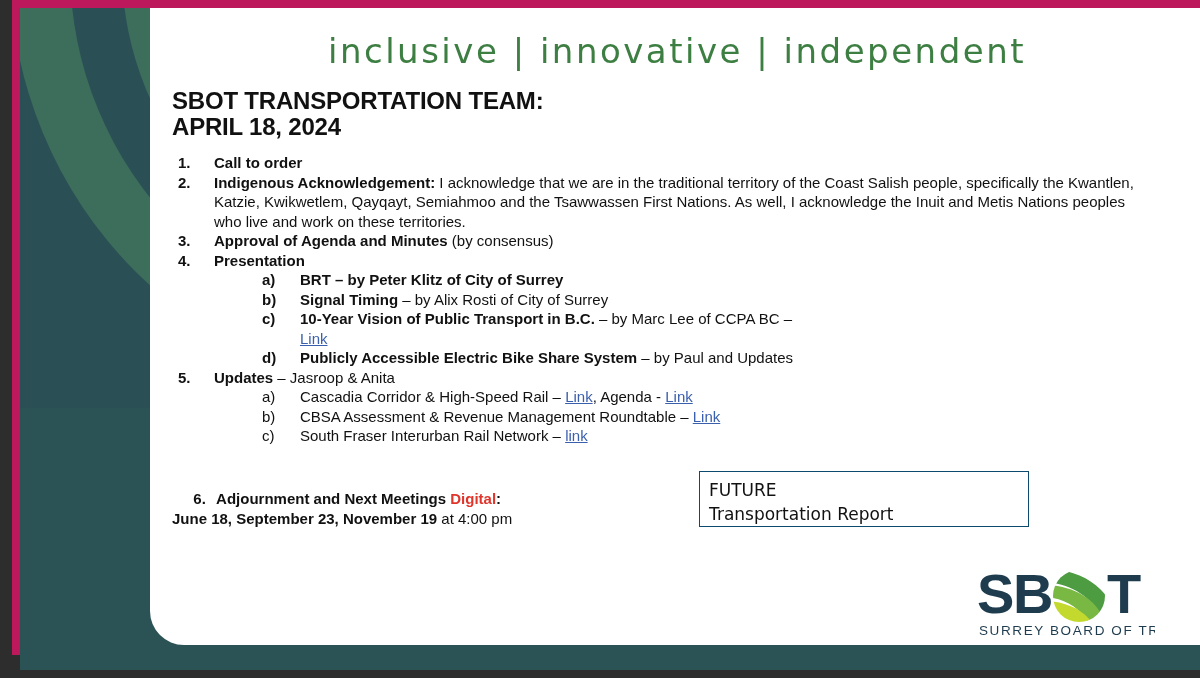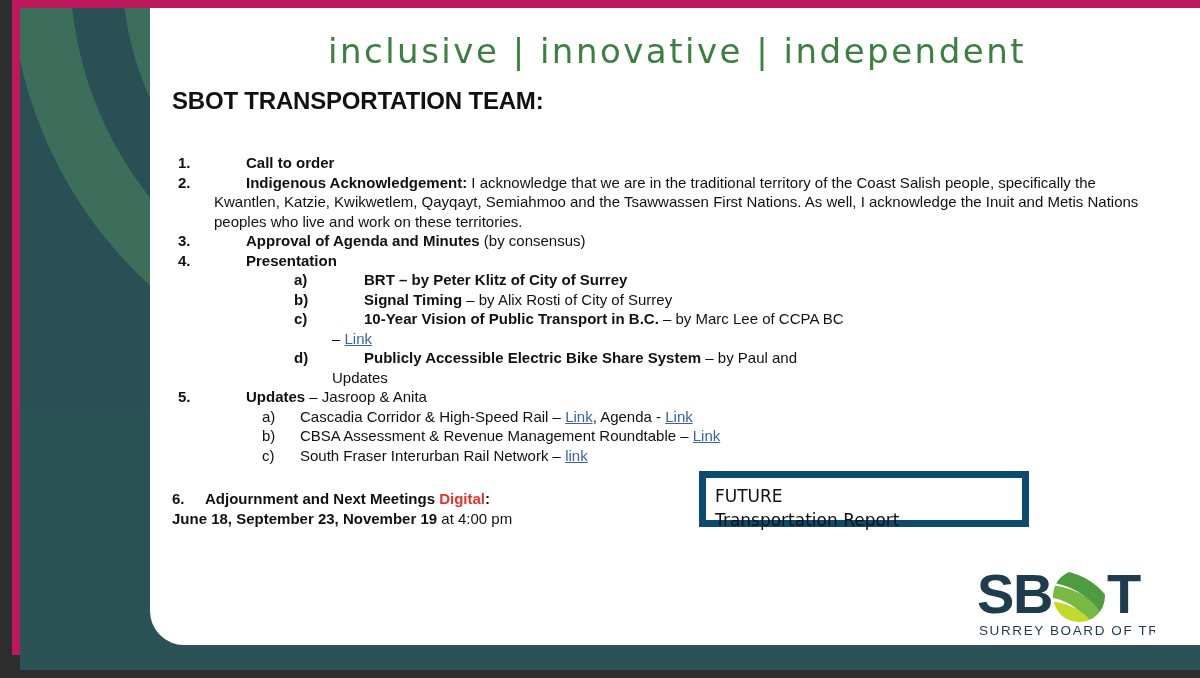--- a/index.html
+++ b/index.html
@@ -109,46 +109,47 @@
   }
   .lvl2 > .marker {
     position: absolute;
     left: 8px;
     top: 0;
     width: 30px;
     text-align: left;
   }
   .lvl2.b > .marker { font-weight: bold; }
   .sub-wrap { padding-left: 40px; }
-  .b { font-weight: bold; margin-left: 32px; }
+  .b { font-weight: bold; }
   .lnk {
     color: #3a5fad;
   }
   .red { color: #e0352b; font-weight: bold; }
 
   #item6 {
     position: absolute;
     left: 22px;
     top: 481px;
     font-size: 15px;
     color: #111111;
     line-height: 20px;
     font-weight: bold;
+    text-align: center;
   }
   #item6 .marker { display: inline-block; width: 33px; }
   #item6 .reg { font-weight: normal; margin-top: 44px; }
 
   
   #future-box {
     position: absolute;
     left: 549px;
     top: 463px;
     width: 330px;
     height: 56px;
-    border: 7px solid #0c4a6e;
+    border: 1px solid #0c4a6e;
     background: #ffffff;
     box-sizing: border-box;
     padding: 6px 0 0 9px;
     font-size: 17px;
     color: #111111;
     line-height: 24px;
     font-family: "DejaVu Sans", sans-serif;
   }
 
   
@@ -184,20 +185,21 @@
         </g>
       </svg>
     </div>
 
     <div id="panel">
 
       <div class="tagline">inclusive | innovative | independent</div>
 
       <div class="doc-title">
         <div>SBOT TRANSPORTATION TEAM:</div>
+        <div>APRIL 18, 2024</div>
       </div>
 
       <div id="agenda">
 
         <div class="lvl1">
           <span class="marker">1.</span>
           <span class="b">Call to order</span>
         </div>
 
         <div class="lvl1">

